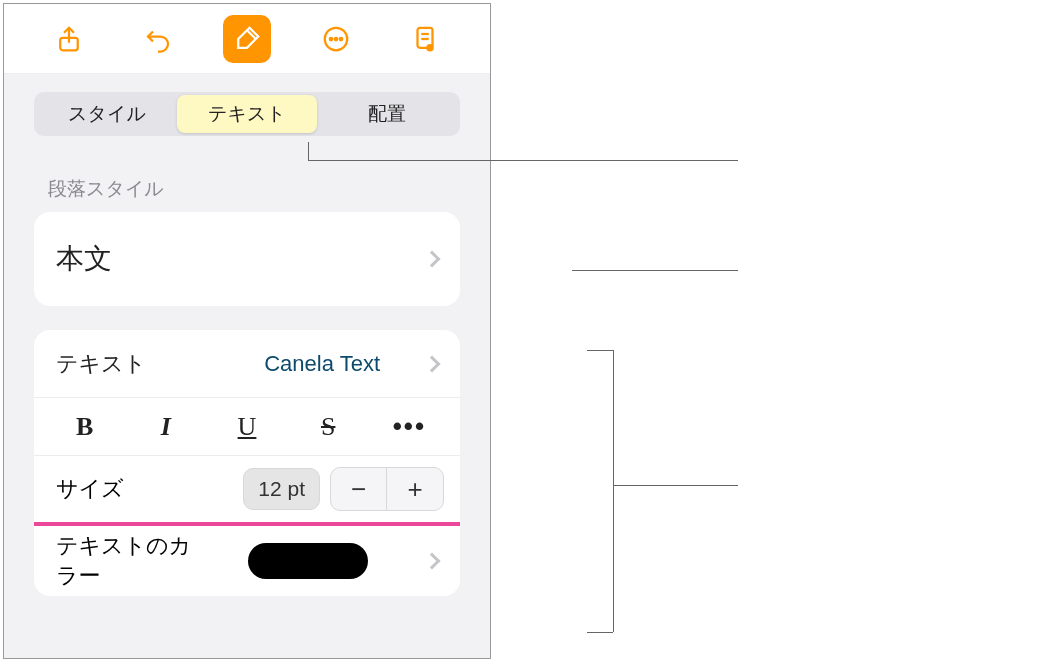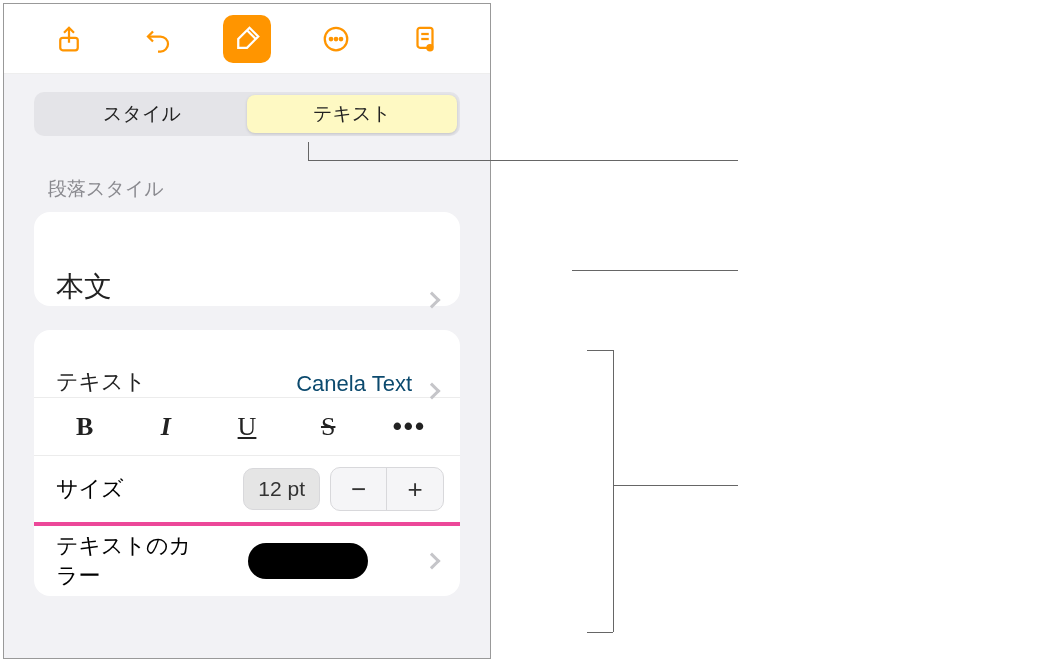--- a/index.html
+++ b/index.html
@@ -78,26 +78,27 @@
     color: #8a8a8f;
     margin: 40px 36px 10px 44px;
   }
   .card {
     background: #fff;
     border-radius: 16px;
     margin: 0 30px 24px 30px;
   }
   .row {
     display: flex;
-    align-items: flex-end;
+    align-items: center;
     height: 68px;
     padding: 0 22px;
     border-bottom: 1px solid #ececec;
     font-size: 22px;
     color: #222;
+    gap: 32px;
   }
   .row:last-child { border-bottom: none; }
   .row.tall { height: 94px; font-size: 28px; }
   .row .label { flex: 1; }
   .row .value { color: #0c4a6e; font-size: 22px; margin-right: 8px; }
   .chev {
     width: 12px; height: 12px;
     border-right: 3px solid #c5c5c9;
     border-top: 3px solid #c5c5c9;
     transform: rotate(45deg);
@@ -232,20 +233,23 @@
   </div>
 
   <div class="body-area">
 
     <div class="tabs">
       <div class="tab">
           <span>スタイル</span>
         </div>
       <div class="tab active">
           <span>テキスト</span>
+        </div>
+      <div class="tab">
+          <span>配置</span>
         </div>
     </div>
 
     <div class="section-label">段落スタイル</div>
     <div class="card">
       <div class="row tall">
         <span class="label">本文</span>
         <span class="chev"></span>
       </div>
     </div>

